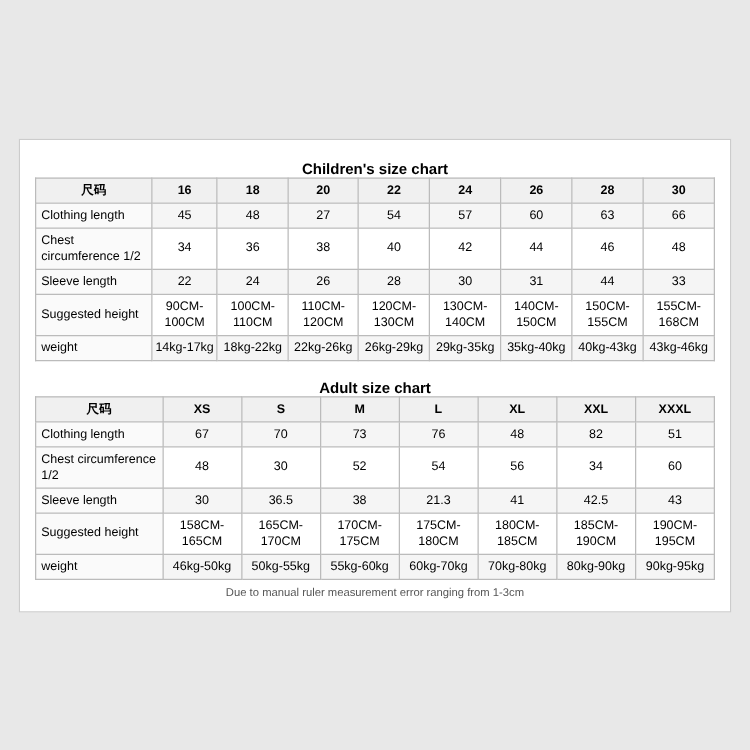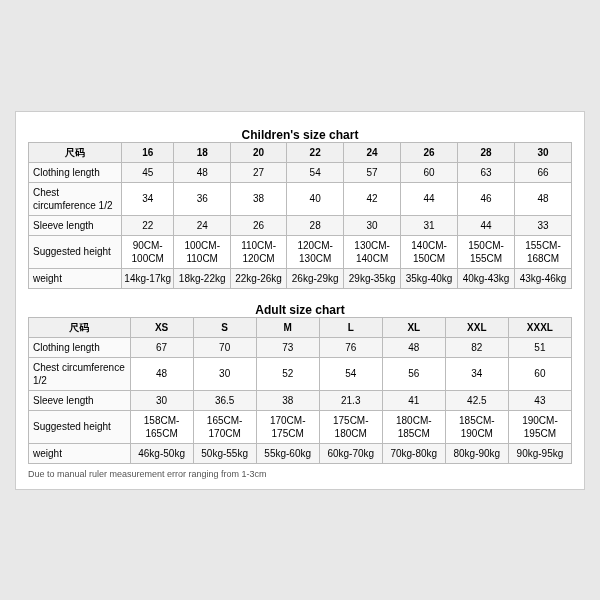--- a/index.html
+++ b/index.html
@@ -42,20 +42,21 @@
     .row-header {
       text-align: left;
       padding-left: 4px;
       font-weight: normal;
       background: #fafafa;
     }
     .section-gap {
       height: 8px;
     }
     .note {
+      text-align: center;
       font-size: 9px;
       color: #555;
       padding-top: 5px;
     }
     .shaded {
       background: #f5f5f5;
     }
   </style>
 </head>
 <body>

